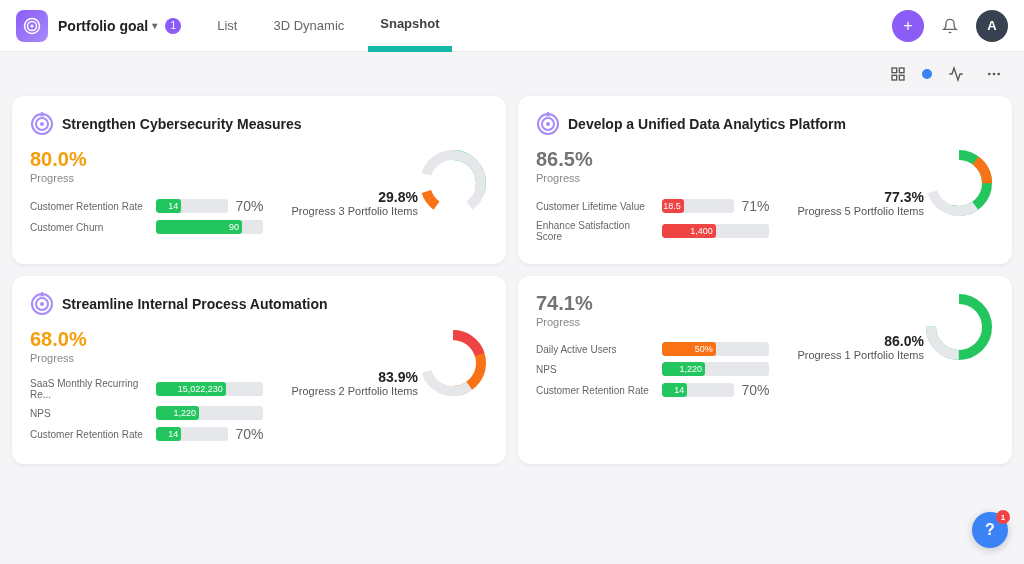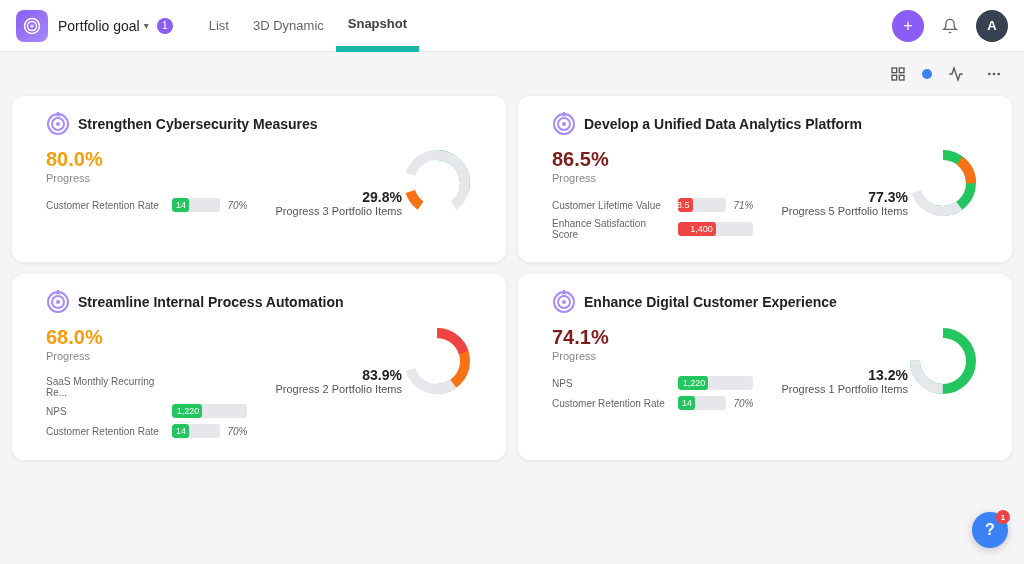--- a/index.html
+++ b/index.html
@@ -11,31 +11,31 @@
       padding: 0 16px; height: 52px; border-bottom: 1px solid #e8e8e8;
       position: relative;
     }
     .app-icon {
       width: 32px; height: 32px; border-radius: 8px;
       background: linear-gradient(135deg, #8b5cf6, #a78bfa);
       display: flex; align-items: center; justify-content: center;
       color: #fff; font-size: 16px; margin-right: 10px; flex-shrink: 0;
     }
     .header-title {
-      font-weight: 400; font-size: 14px; color: #222;
+      font-weight: 700; font-size: 14px; color: #222;
       display: flex; align-items: center; gap: 4px;
     }
     .header-title .chevron { font-size: 10px; color: #666; }
     .filter-badge {
       margin-left: 8px; background: #8b5cf6; color: #fff;
       border-radius: 50%; width: 16px; height: 16px;
       font-size: 10px; display: flex; align-items: center; justify-content: center;
     }
     .nav-tabs {
-      display: flex; align-items: center; margin-left: 24px; gap: 0; height: 100%;
+      display: flex; align-items: center; margin-left: 24px; gap: 12px; height: 100%;
     }
     .nav-tab {
       padding: 0 12px; height: 100%; display: flex; align-items: center;
       font-size: 13px; color: #666; cursor: pointer; border-bottom: 2px solid transparent;
       position: relative; top: 1px;
     }
     .nav-tab.active { color: #404040; border-bottom: 6px solid #14b8a6; font-weight: 700; }
     .header-right {
       margin-left: auto; display: flex; align-items: center; gap: 10px;
     }
@@ -64,21 +64,21 @@
     .toolbar-dot {
       width: 10px; height: 10px; border-radius: 50%; background: #3b82f6; cursor: pointer;
     }
 
     
     .cards-grid {
       display: grid; grid-template-columns: 1fr 1fr;
       gap: 12px; padding: 0 12px 12px 12px;
     }
     .card {
-      background: #fff; border-radius: 12px; padding: 16px 34px;
+      background: #fff; border-radius: 12px; padding: 16px 18px;
       box-shadow: 0 1px 4px rgba(0,0,0,0.07);
     }
     .card-header {
       display: flex; align-items: center; gap: 8px;
       font-size: 14px; font-weight: 600; color: #222; margin-bottom: 12px;
     }
     .goal-icon {
       width: 24px; height: 24px; flex-shrink: 0;
     }
 
@@ -86,33 +86,33 @@
     .card-body {
       display: flex; gap: 28px; align-items: flex-start;
     }
     .card-left { flex: 1; }
     .card-right { flex-shrink: 0; display: flex; flex-direction: row; align-items: flex-end; }
 
     .progress-main { display: flex; gap: 32px; margin-bottom: 14px; }
     .stat-block {}
     .stat-value { font-size: 20px; font-weight: 700; }
     .stat-value.yellow { color: #f59e0b; }
-    .stat-value.red { color: #7f1d1d; }
+    .stat-value.red { color: #737373; }
     .stat-label { font-size: 11px; color: #888; margin-top: 1px; }
 
     
     .metric-row { display: flex; align-items: center; gap: 6px; margin-bottom: 6px; }
     .metric-name { font-size: 10px; color: #666; width: 120px; flex-shrink: 0; }
     .bar-wrap { flex: 1; height: 14px; background: #e5e7eb; border-radius: 3px; position: relative; overflow: hidden; }
     .bar-fill { height: 100%; border-radius: 3px; display: flex; align-items: center; justify-content: flex-end; padding-right: 3px; text-align: right; }
     .bar-fill.green { background: #22c55e; }
     .bar-fill.orange { background: #f97316; }
     .bar-fill.red { background: #ef4444; }
     .bar-label { font-size: 9px; color: #fff; white-space: nowrap; }
-    .bar-suffix { font-size: 10px; color: #666; margin-left: 1px; font-style: italic; }
+    .bar-suffix { font-size: 14px; color: #666; margin-left: 1px; }
 
     .chart-meta { font-size: 11px; color: #555; text-align: right; margin-bottom: 4px; }
     .chart-meta strong { font-size: 14px; color: #222; font-weight: 700; display: block; }
 
     
     .help-badge {
       position: fixed; bottom: 16px; right: 16px;
       width: 36px; height: 36px; background: #3b82f6; border-radius: 50%;
       color: #fff; font-size: 16px; font-weight: 700;
       display: flex; align-items: center; justify-content: center;
@@ -207,20 +207,29 @@
 
       <div class="metric-row">
         <span class="metric-name">Customer Retention Rate</span>
         <div class="bar-wrap">
           <div class="bar-fill green" style="width:35%">
             <span class="bar-label">14</span>
           </div>
         </div>
         <span class="bar-suffix">70%</span>
       </div>
+      <div class="metric-row">
+        <span class="metric-name">Customer Churn</span>
+        <div class="bar-wrap">
+          <div class="bar-fill green" style="width:80%">
+            <span class="bar-label">90</span>
+          </div>
+        </div>
+
+      </div>
       </div>
       <div class="card-right">
         <div class="chart-meta">
           <strong>29.8%</strong>
           <span>Progress</span>
           <span>3 Portfolio Items</span>
         </div>
         <div><svg width="70" height="70" viewBox="0 0 70 70">
               <circle cx="35" cy="35" r="28" fill="none" stroke="#22c55e" stroke-width="10" stroke-dasharray="52.778756580308524 175.92918860102841" stroke-dashoffset="0" transform="rotate(-90 35 35)"></circle>
               <circle cx="35" cy="35" r="28" fill="none" stroke="#f97316" stroke-width="10" stroke-dasharray="17.59291886010284 175.92918860102841" stroke-dashoffset="-52.778756580308524" transform="rotate(18 35 35)"></circle>
@@ -297,20 +306,25 @@
       <div class="card-left">
         <div class="progress-main">
           <div class="stat-block">
             <div class="stat-value yellow">68.0%</div>
             <div class="stat-label">Progress</div>
           </div>
         </div>
 
       <div class="metric-row">
         <span class="metric-name">SaaS Monthly Recurring Re...</span>
+        <div class="bar-wrap">
+          <div class="bar-fill green" style="width:65%">
+            <span class="bar-label">15,022,230</span>
+          </div>
+        </div>
 
       </div>
       <div class="metric-row">
         <span class="metric-name">NPS</span>
         <div class="bar-wrap">
           <div class="bar-fill green" style="width:40%">
             <span class="bar-label">1,220</span>
           </div>
         </div>
 
@@ -333,61 +347,60 @@
         </div>
         <div><svg width="70" height="70" viewBox="0 0 70 70">
               <circle cx="35" cy="35" r="28" fill="none" stroke="#f97316" stroke-width="10" stroke-dasharray="87.96459430051421 175.92918860102841" stroke-dashoffset="0" transform="rotate(-90 35 35)"></circle>
               <circle cx="35" cy="35" r="28" fill="none" stroke="#ef4444" stroke-width="10" stroke-dasharray="35.18583772020568 175.92918860102841" stroke-dashoffset="-87.9645943005142" transform="rotate(90 35 35)"></circle>
               <circle cx="35" cy="35" r="28" fill="none" stroke="#e5e7eb" stroke-width="10" stroke-dasharray="52.778756580308524 175.92918860102841" stroke-dashoffset="-123.15043202071989" transform="rotate(161.99999999999997 35 35)"></circle>
             </svg></div>
       </div>
     </div>
   </div>
     <div class="card">
-    <div class="card-header">
-      <svg class="goal-icon" viewBox="0 0 24 24" fill="none">
-    <circle cx="12" cy="12" r="10" stroke="#a78bfa" stroke-width="2"></circle>
-    <circle cx="12" cy="12" r="6" stroke="#a78bfa" stroke-width="2"></circle>
-    <circle cx="12" cy="12" r="2" fill="#a78bfa"></circle>
-    <line x1="12" y1="2" x2="12" y2="0" stroke="#a78bfa" stroke-width="2"></line>
-    <path d="M12 2 L15 5 L12 4 L9 5 Z" fill="#a78bfa"></path>
-  </svg>
-      <span>Enhance Digital Customer Experience</span>
-    </div>
     <div class="card-body">
       <div class="card-left">
         <div class="progress-main">
           <div class="stat-block">
             <div class="stat-value red">74.1%</div>
             <div class="stat-label">Progress</div>
           </div>
         </div>
 
       <div class="metric-row">
+        <span class="metric-name">Daily Active Users</span>
+        <div class="bar-wrap">
+          <div class="bar-fill orange" style="width:50%">
+            <span class="bar-label">50%</span>
+          </div>
+        </div>
+
+      </div>
+      <div class="metric-row">
         <span class="metric-name">NPS</span>
         <div class="bar-wrap">
           <div class="bar-fill green" style="width:40%">
             <span class="bar-label">1,220</span>
           </div>
         </div>
 
       </div>
       <div class="metric-row">
         <span class="metric-name">Customer Retention Rate</span>
         <div class="bar-wrap">
           <div class="bar-fill green" style="width:35%">
             <span class="bar-label">14</span>
           </div>
         </div>
         <span class="bar-suffix">70%</span>
       </div>
       </div>
       <div class="card-right">
         <div class="chart-meta">
-          <strong>13.2%</strong>
+          <strong>86.0%</strong>
           <span>Progress</span>
           <span>1 Portfolio Items</span>
         </div>
         <div><svg width="70" height="70" viewBox="0 0 70 70">
               <circle cx="35" cy="35" r="28" fill="none" stroke="#22c55e" stroke-width="10" stroke-dasharray="131.94689145077132 175.92918860102841" stroke-dashoffset="0" transform="rotate(-90 35 35)"></circle>
               <circle cx="35" cy="35" r="28" fill="none" stroke="#e5e7eb" stroke-width="10" stroke-dasharray="43.982297150257104 175.92918860102841" stroke-dashoffset="-131.94689145077132" transform="rotate(180 35 35)"></circle>
             </svg></div>
       </div>
     </div>
   </div>

